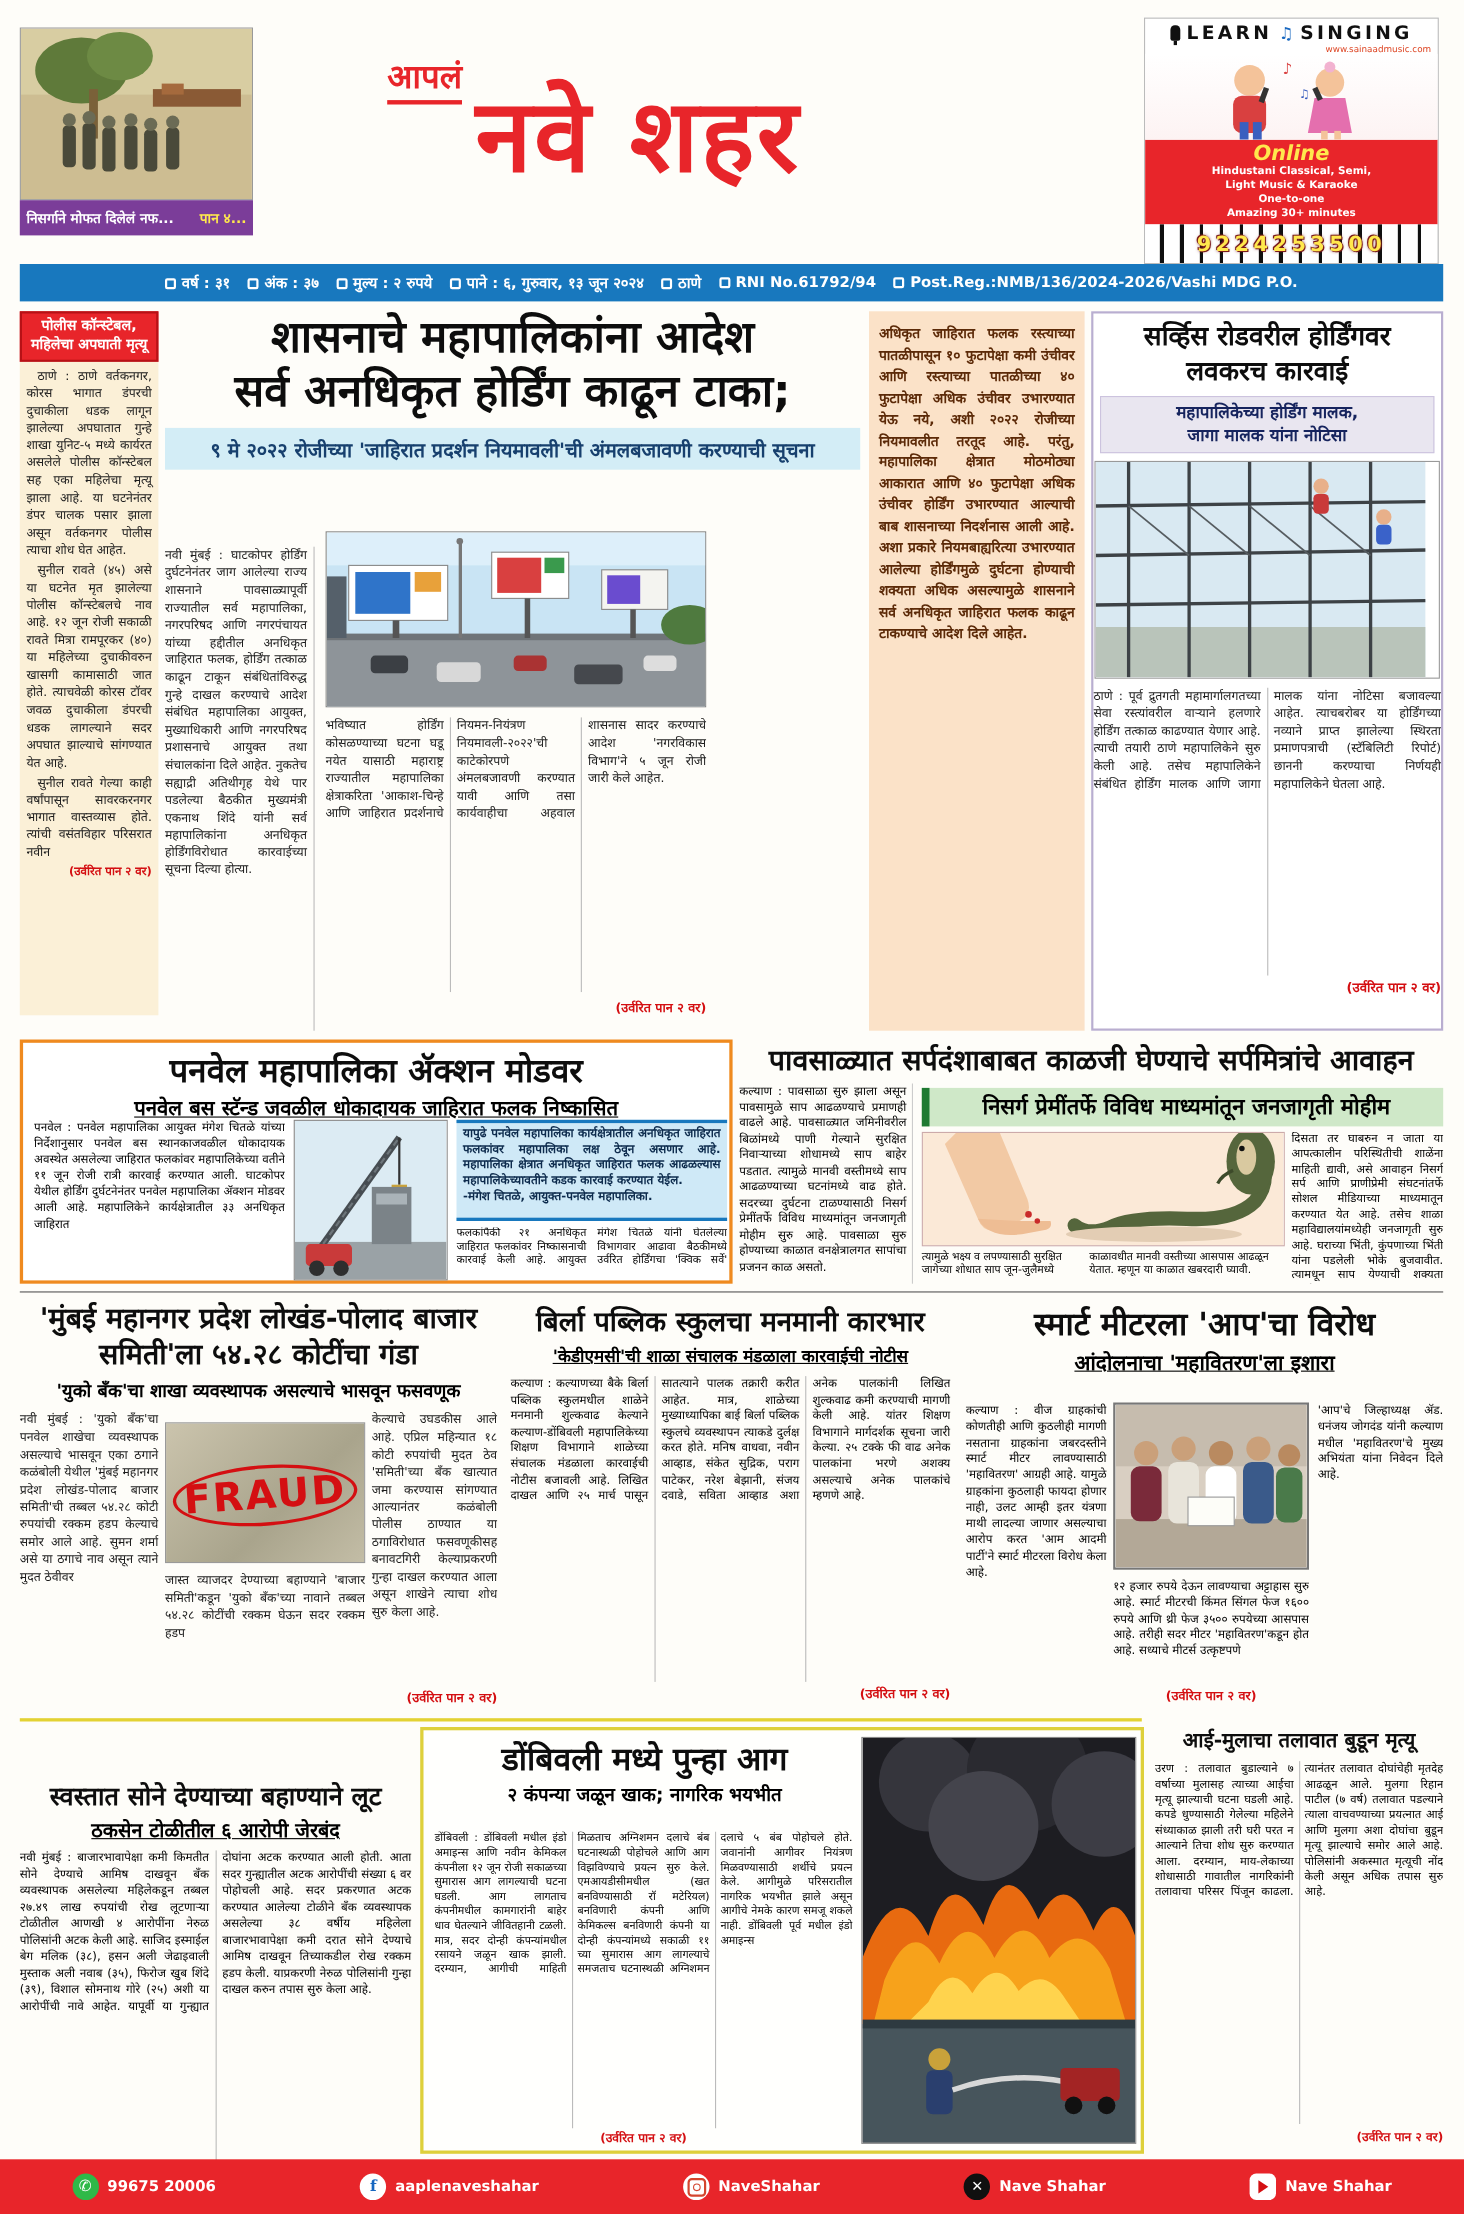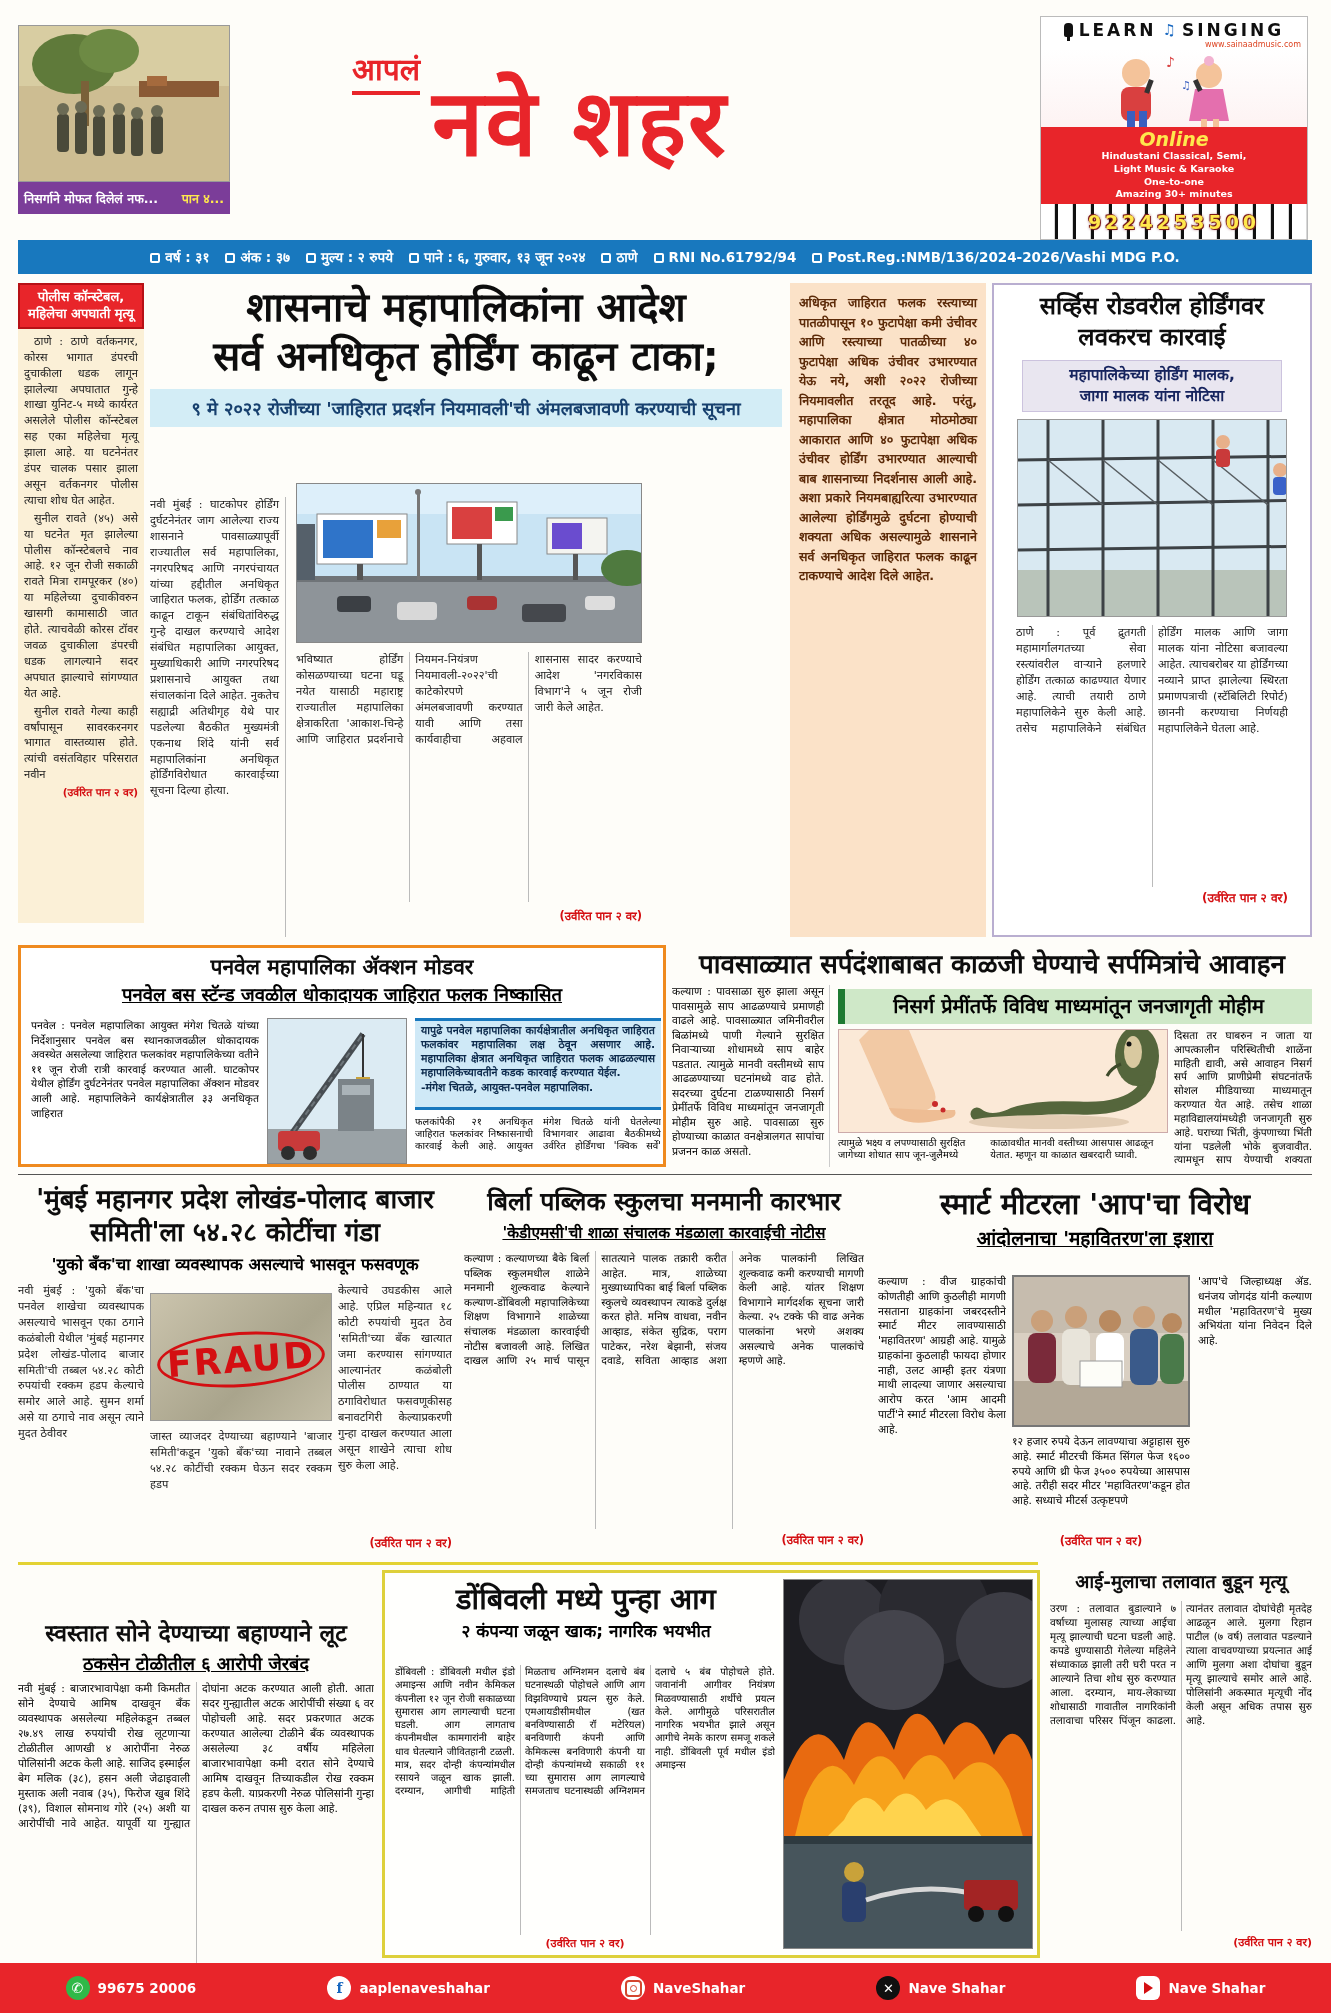--- a/index.html
+++ b/index.html
@@ -55,31 +55,31 @@
   .lead-h { font-size:40px; line-height:1.22; }
   .lead-sub { margin-top:8px; background:#d3edf6; color:#17406e; font-weight:800; font-size:18px; text-align:center; padding:7px 2px; }
   .lead-col1 { left:150px; top:497px; width:136px; height:440px; overflow:hidden; border-right:1px solid #bbb; padding-right:6px; }
   .lead-photo { left:296px; top:483px; width:346px; height:160px; border:1px solid #888; overflow:hidden; }
   .lead-under { left:296px; top:652px; width:346px; height:250px; column-count:3; column-gap:12px; column-rule:1px solid #bbb; overflow:hidden; }
   .lead-cont { left:470px; top:908px; width:172px; text-align:right; font-size:11.5px; }
 
   .peach { left:790px; top:283px; width:196px; height:654px; background:#fbe2c8; padding:10px 9px;
            font-size:12.6px; line-height:1.55; font-weight:600; color:#5c2a08; overflow:hidden; }
 
-  .sroad { left:992px; top:283px; width:320px; height:654px; border:2px solid #b9aed0; padding:6px 22px; background:#fff; }
+  .sroad { left:992px; top:283px; width:320px; height:654px; border:2px solid #b9aed0; padding:6px 0; background:#fff; }
   .sroad-h { font-size:24px; line-height:1.3; }
   .sroad-sub { margin:7px 6px; background:#e9e6f0; border:1px solid #ccc3de; color:#16245e; font-weight:800;
                font-size:15.5px; text-align:center; line-height:1.35; padding:4px 2px; }
   .sroad-photo { height:198px; margin:2px 1px 8px; border:1px solid #999; overflow:hidden; }
   .sroad-body { column-count:2; column-gap:12px; column-rule:1px solid #bbb; height:262px; overflow:hidden; }
   .sroad-cont { text-align:right; font-size:12px; margin-top:2px; }
 
   
   .panvel { left:18px; top:945px; width:648px; height:222px; border:3px solid #ef8a1f; background:#fff; padding:4px 8px; }
-  .panvel-h { font-size:21px; }
+  .panvel-h { font-size:30px; }
   .panvel-sub { font-size:18.5px; font-weight:800; text-align:center; text-decoration:underline; margin-top:1px; }
   .panvel-col { position:absolute; left:10px; top:70px; width:228px; height:146px; overflow:hidden; font-size:10.6px; line-height:1.38; }
   .panvel-photo { position:absolute; left:246px; top:70px; width:140px; height:146px; border:1px solid #888; overflow:hidden; }
   .quote { position:absolute; left:394px; top:70px; width:246px; height:92px; background:#cfe9f7;
            border-top:3px solid #1878be; border-bottom:3px solid #1878be; padding:3px 6px;
            font-size:10.8px; line-height:1.3; color:#0d2b4d; font-weight:600; }
   .quote-by { font-weight:800; margin-top:1px; }
   .panvel-under { position:absolute; left:394px; top:168px; width:246px; height:48px; column-count:2; column-gap:10px;
                   font-size:9.8px; line-height:1.25; overflow:hidden; }
 

